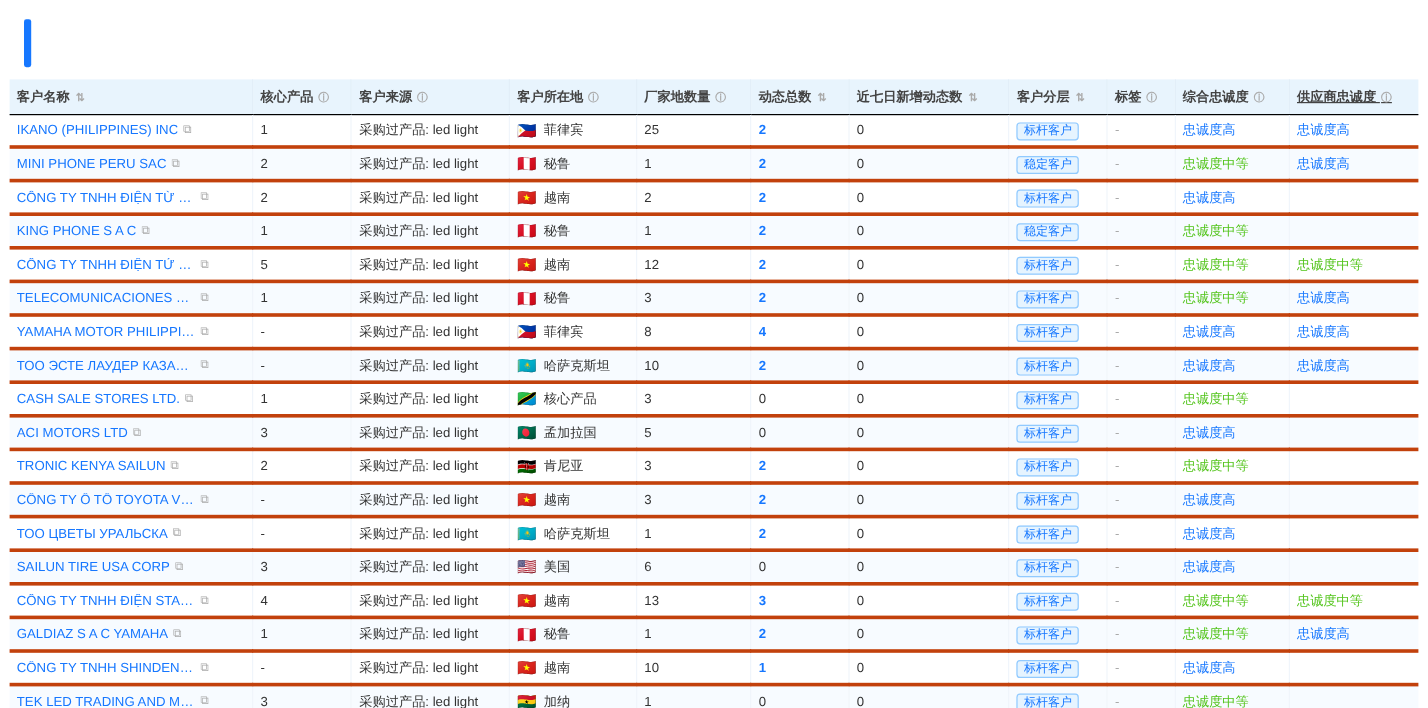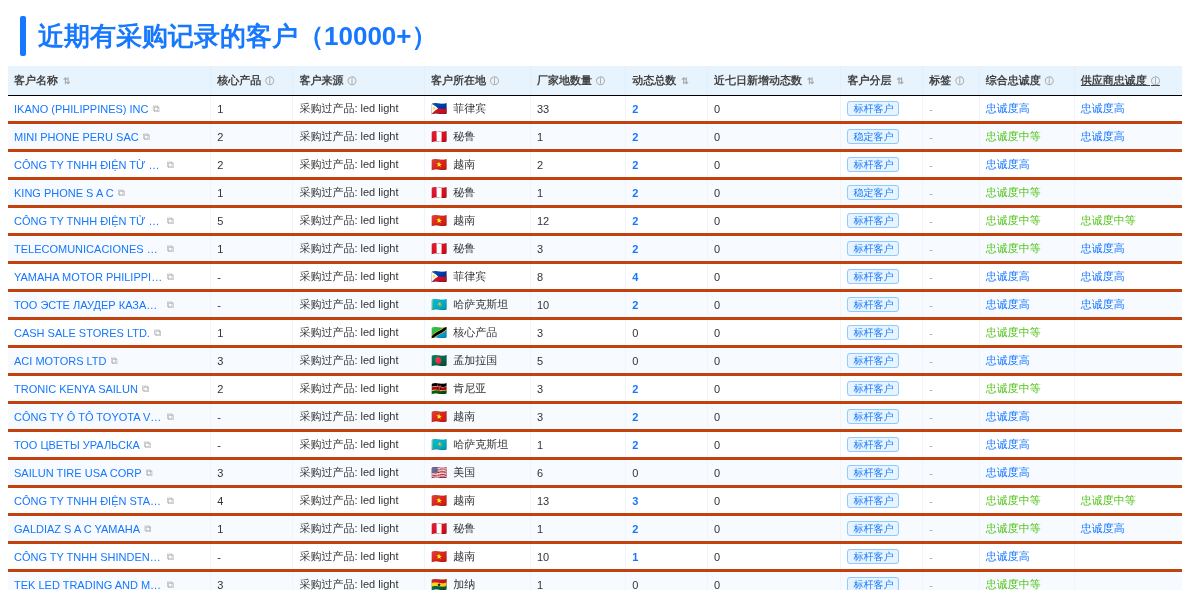--- a/index.html
+++ b/index.html
@@ -27,21 +27,20 @@
     .sort-icon { font-size: 9px; color: #aaa; margin-left: 2px; }
     .info-icon { font-size: 9px; color: #aaa; margin-left: 1px; }
     td.dash { color: #aaa; }
   </style>
 </head>
 <body>
 
 <div class="page">
   <div class="header">
     <div class="header-bar"></div>
-    <div class="header-title">近期有采购记录的客户（10000+）</div>
   </div>
 
   <div class="table-wrap">
     <table>
       <thead>
         <tr>
           <th>客户名称 <span class="sort-icon">⇅</span></th>
           <th>核心产品 <span class="info-icon">ⓘ</span></th>
           <th>客户来源 <span class="info-icon">ⓘ</span></th>
           <th>客户所在地 <span class="info-icon">ⓘ</span></th>
@@ -63,21 +62,21 @@
       </div>
     </td>
     <td>1</td>
     <td>采购过产品: led light</td>
     <td>
       <div class="country-cell">
         <span class="flag">🇵🇭</span>
         <span>菲律宾</span>
       </div>
     </td>
-    <td>33</td>
+    <td>25</td>
     <td><span class="blue-num">2</span></td>
     <td>0</td>
     <td><span class="tag">标杆客户</span></td>
     <td class="dash">-</td>
     <td style="color:#1677ff">忠诚度高</td>
     <td style="color:#1677ff">忠诚度高</td>
   </tr>
           <tr>
     <td>
       <div class="customer-name">

